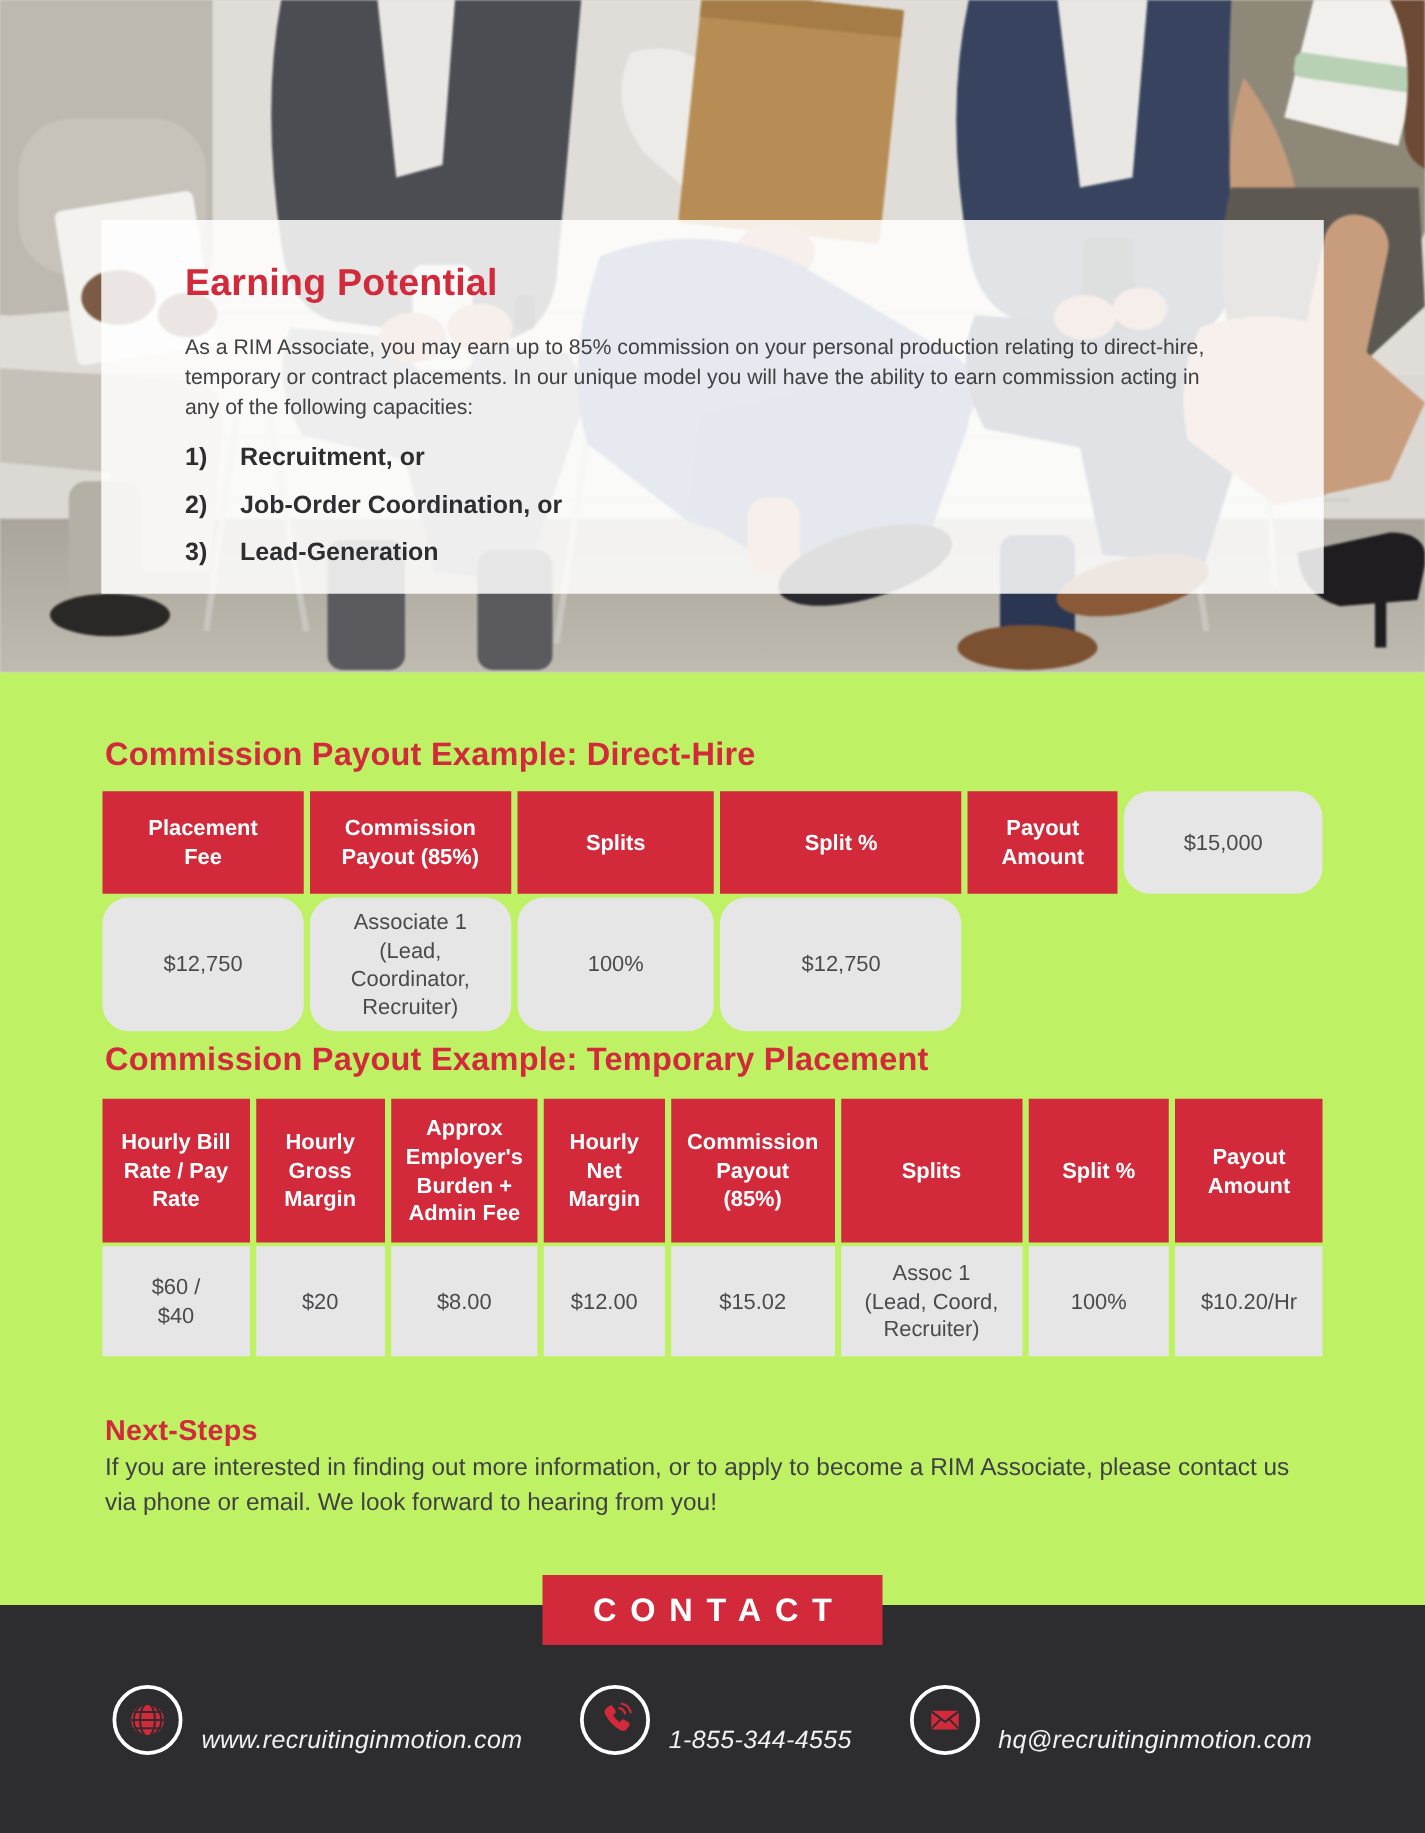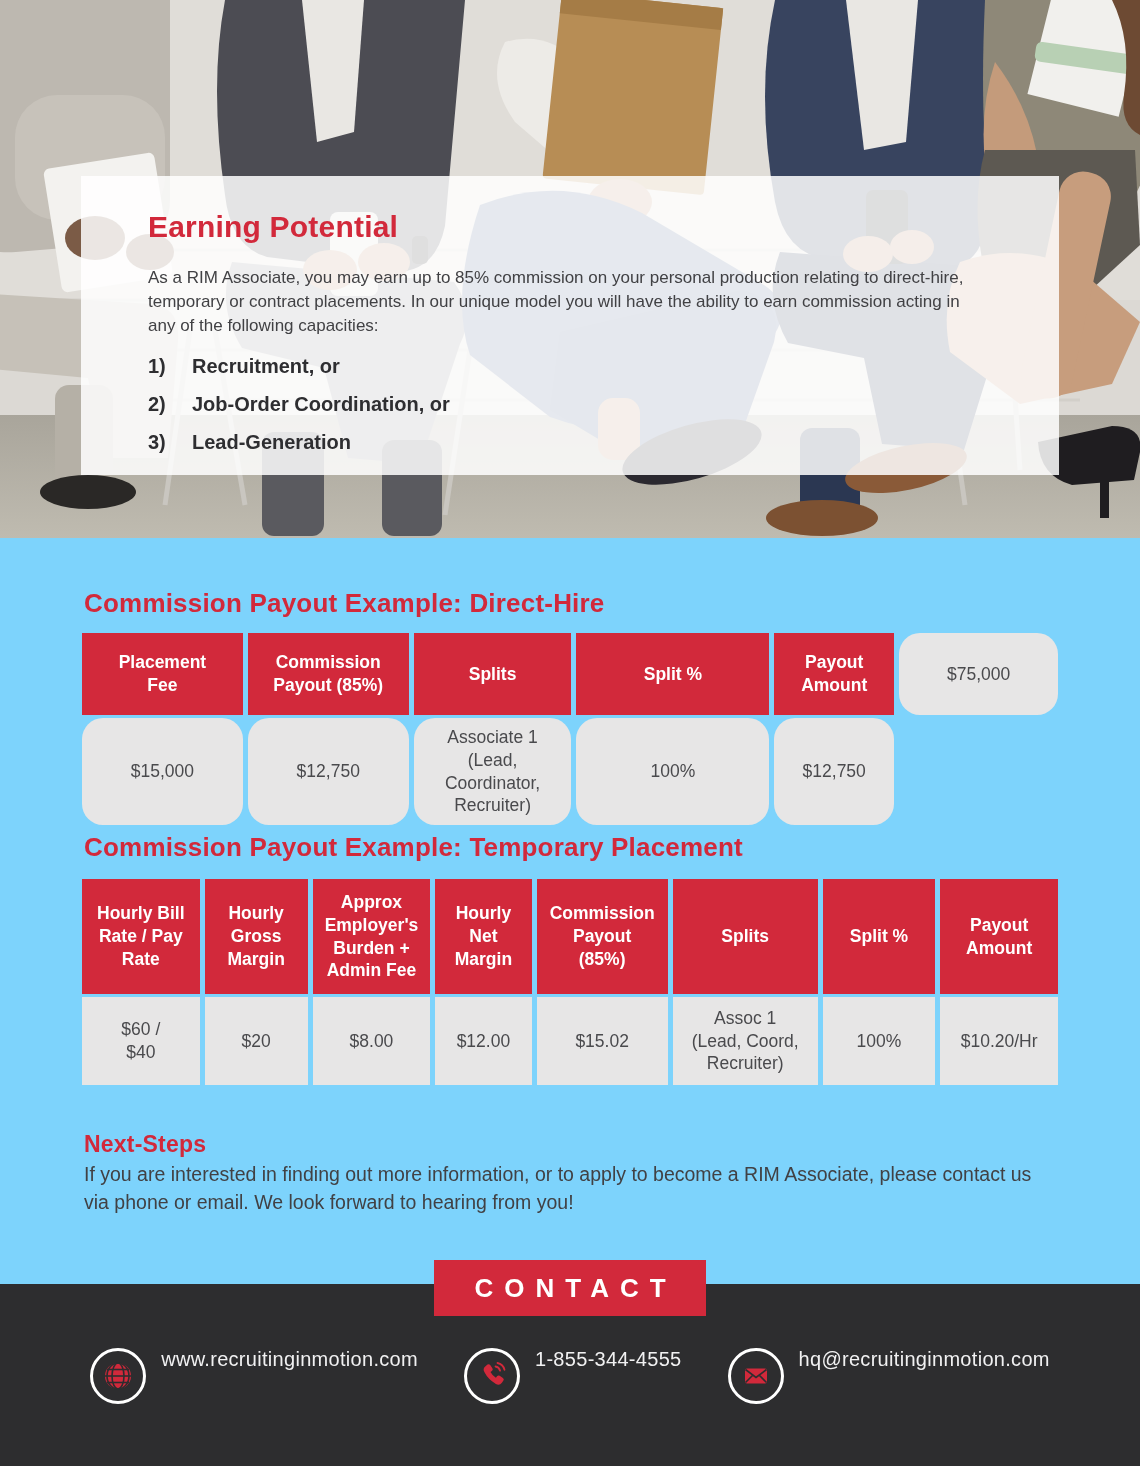--- a/index.html
+++ b/index.html
@@ -1,18 +1,18 @@
 <!DOCTYPE html>
 <html><head>
 <meta charset="utf-8">
 <style>
   html,body{margin:0;padding:0;background:#ffffff;}
   .page{
     position:relative;width:1140px;height:1466px;overflow:hidden;
-    font-family:"Liberation Sans","DejaVu Sans",sans-serif;background:#7dd3fc;
+    font-family:"Liberation Sans","DejaVu Sans",sans-serif;background:#bef264;
   }
   
   .hero{position:absolute;top:0;left:0;width:1140px;height:538px;overflow:hidden;background:#d8d5d0;}
   .hero svg{display:block;filter:blur(0.7px);}
   .hero-overlay{
     position:absolute;left:81px;top:176px;width:978px;height:299px;
     background:rgba(255,255,255,0.85);box-sizing:border-box;padding:34px 60px 0 67px;
   }
   .hero-title{margin:0 0 22px 0;font-size:30px;font-weight:700;color:#d2293b;letter-spacing:0.2px;}
   .hero-para{margin:0;width:840px;font-size:17px;line-height:1.4;color:#414144;}
@@ -41,21 +41,21 @@
            font-size:19.5px;line-height:1.45;color:#414144;}
   
   .contact-btn{
     position:absolute;top:1260px;left:50%;transform:translateX(-50%);
     width:272px;height:56px;background:#d2293b;color:#ffffff;border:none;z-index:3;
     font-family:"Liberation Sans","DejaVu Sans",sans-serif;
     font-size:26px;font-weight:700;letter-spacing:11px;text-indent:11px;cursor:pointer;
   }
   .footer{position:absolute;top:1284px;left:0;width:1140px;height:182px;background:#2d2d2f;}
   .footer-items{display:flex;justify-content:center;align-items:center;gap:46px;margin-top:64px;}
-  .contact-item{display:flex;align-items:flex-start;gap:15px;cursor:pointer;}
+  .contact-item{display:flex;align-items:flex-end;gap:15px;cursor:pointer;font-style:italic;}
   .icon-circle{
     width:50px;height:50px;border:3px solid #ffffff;border-radius:50%;
     display:flex;align-items:center;justify-content:center;flex:0 0 auto;
   }
   .contact-label{color:#f1f1f2;font-size:20px;letter-spacing:0.3px;}
 </style>
 </head>
 <body>
 
 <div class="page">
@@ -167,21 +167,20 @@
   <h2 class="sec-title t1-title">Commission Payout Example: Direct-Hire</h2>
   <div class="grid t1">
     <div class="cell hcell">Placement
 Fee</div>
     <div class="cell hcell">Commission
 Payout (85%)</div>
     <div class="cell hcell">Splits</div>
     <div class="cell hcell">Split %</div>
     <div class="cell hcell">Payout
 Amount</div>
-    <div class="cell dcell">$75,000</div>
     <div class="cell dcell">$15,000</div>
     <div class="cell dcell">$12,750</div>
     <div class="cell dcell">Associate 1
 (Lead, Coordinator,
 Recruiter)</div>
     <div class="cell dcell">100%</div>
     <div class="cell dcell">$12,750</div>
   </div>
 
   <h2 class="sec-title t2-title">Commission Payout Example: Temporary Placement</h2>

